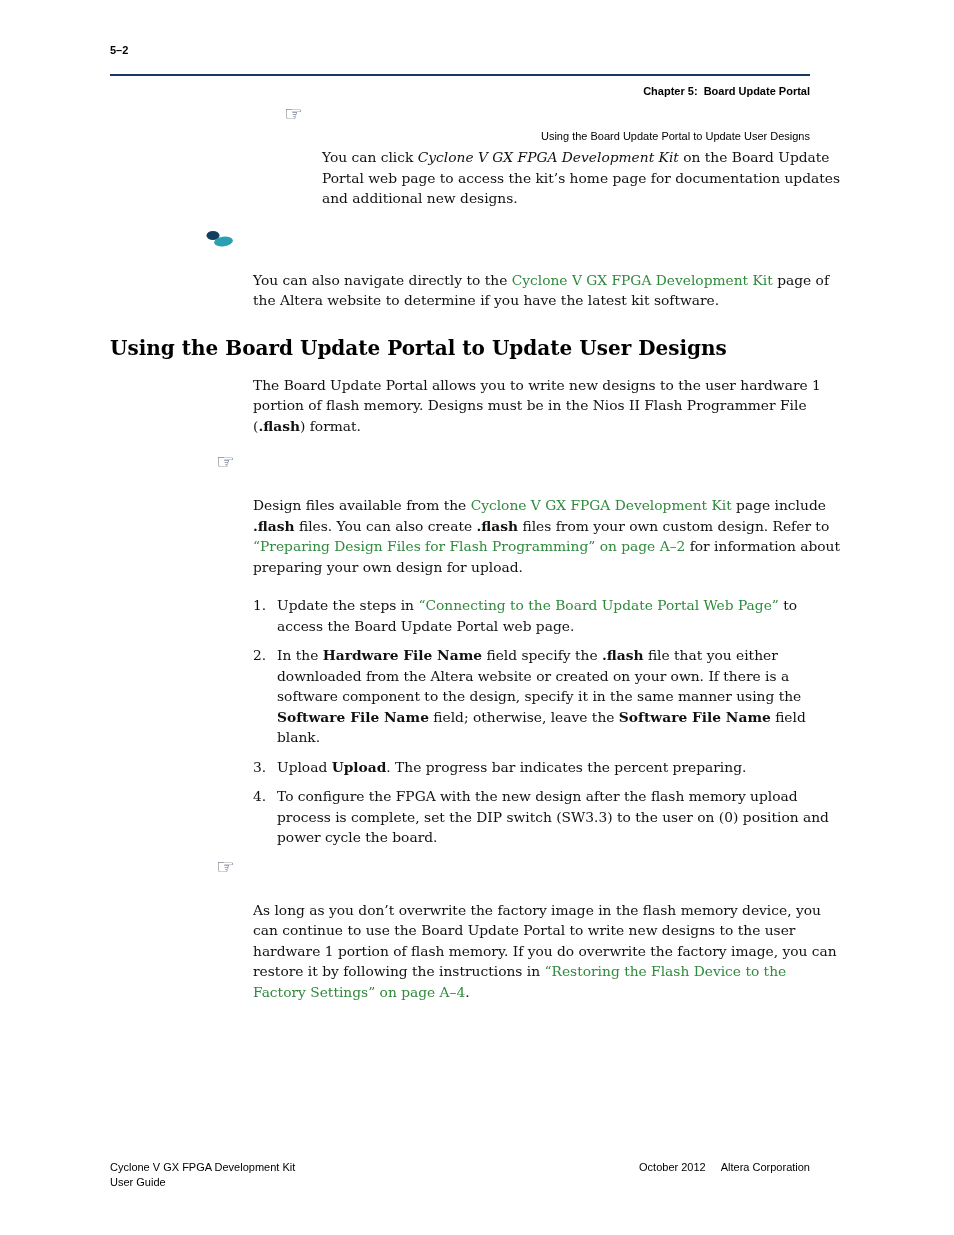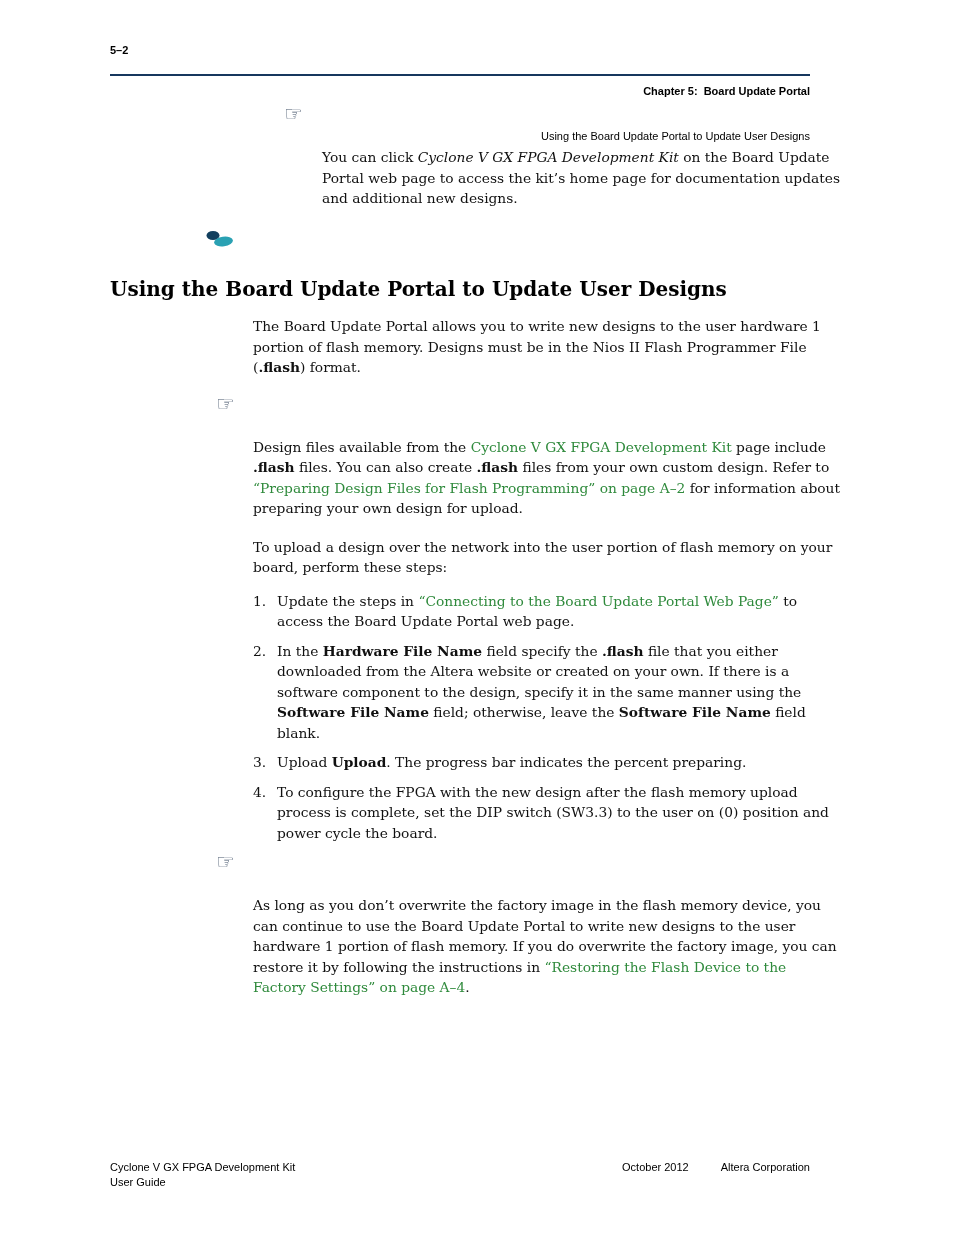--- a/index.html
+++ b/index.html
@@ -63,21 +63,21 @@
   .seg-i{font-style:italic;}
   .seg-l{color:var(--link);}
   
   .ftr{
     position:absolute;left:110px;right:112px;top:1160px;
     font-family:"Liberation Sans", sans-serif;
     font-size:11px;line-height:15px;color:#000;
   }
   .ftr-left{position:absolute;left:0;top:0;}
   .ftr-right{position:absolute;right:0;top:0;white-space:nowrap;}
-  .ftr-right .date{margin-right:32px;}
+  .ftr-right .date{margin-right:15px;}
 </style>
 </head>
 <body>
 
 <div class="page">
 
   <div class="hdr">
     <span class="pg-num">5–2</span>
     <div class="hdr-right">
       <div class="hdr-chapter">Chapter 5:  Board Update Portal</div>
@@ -95,34 +95,34 @@
       <p class="note-text"><span>You can click </span><span class="seg-i">Cyclone V GX FPGA Development Kit</span><span> on the Board Update Portal web page to access the kit’s home page for documentation updates and additional new designs.</span></p>
     </div>
 
     <div class="note lvl1">
       <span class="icon-cell web-cell">
         <svg width="30" height="17" viewBox="0 0 30 17">
           <ellipse cx="8" cy="5.5" rx="6.5" ry="4.5" fill="#123f5e"></ellipse>
           <ellipse cx="18.5" cy="11.5" rx="9.5" ry="4.8" fill="#2aa1b3" transform="rotate(-8 18.5 11.5)"></ellipse>
         </svg>
       </span>
+      <p class="note-text"><span>You can also navigate directly to the </span><span class="seg-l">Cyclone V GX FPGA Development Kit</span><span> page of the Altera website to determine if you have the latest kit software.</span></p>
     </div>
 
     <h1>Using the Board Update Portal to Update User Designs</h1>
 
     <p class="body-col"><span>The Board Update Portal allows you to write new designs to the user hardware 1 portion of flash memory. Designs must be in the Nios II Flash Programmer File (</span><span class="seg-b">.flash</span><span>) format.</span></p>
 
     <div class="note lvl1">
       <span class="icon-cell hand-cell">
         <span class="hand-glyph">☞</span>
       </span>
       <p class="note-text"><span>Design files available from the </span><span class="seg-l">Cyclone V GX FPGA Development Kit</span><span> page include </span><span class="seg-b">.flash</span><span> files. You can also create </span><span class="seg-b">.flash</span><span> files from your own custom design. Refer to </span><span class="seg-l">“Preparing Design Files for Flash Programming” on page A–2</span><span> for information about preparing your own design for upload.</span></p>
     </div>
 
-    <p class="body-col" style="margin-bottom:13px;"><span>To upload a design over the network into the user portion of flash memory on your board, perform these steps:</span></p>
 
     <div class="list">
       <div class="list-item">
         <span class="num">1.</span>
         <p class="li-text"><span>Update the steps in </span><span class="seg-l">“Connecting to the Board Update Portal Web Page”</span><span> to access the Board Update Portal web page.</span></p>
       </div>
       <div class="list-item">
         <span class="num">2.</span>
         <p class="li-text"><span>In the </span><span class="seg-b">Hardware File Name</span><span> field specify the </span><span class="seg-b">.flash</span><span> file that you either downloaded from the Altera website or created on your own. If there is a software component to the design, specify it in the same manner using the </span><span class="seg-b">Software File Name</span><span> field; otherwise, leave the </span><span class="seg-b">Software File Name</span><span> field blank.</span></p>
       </div>

